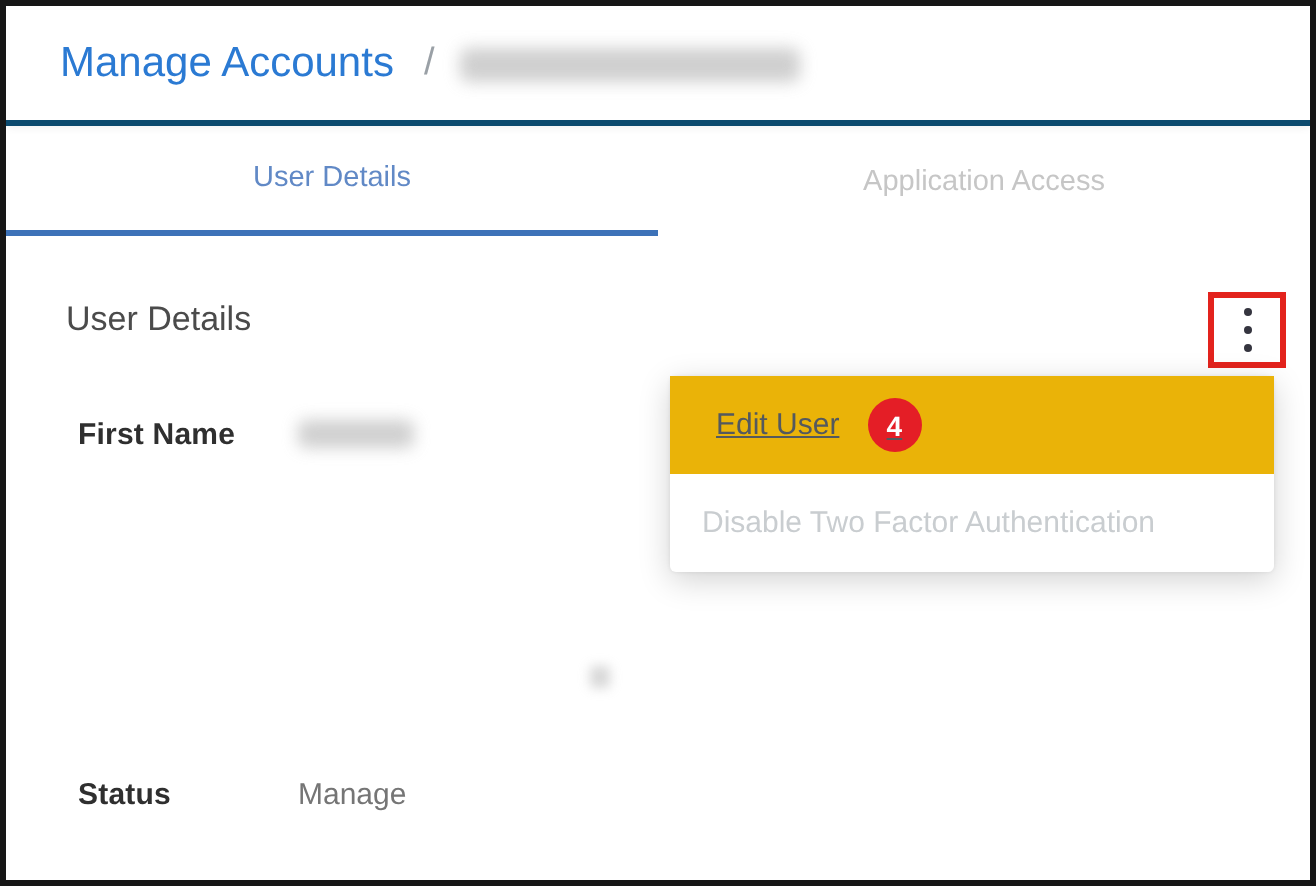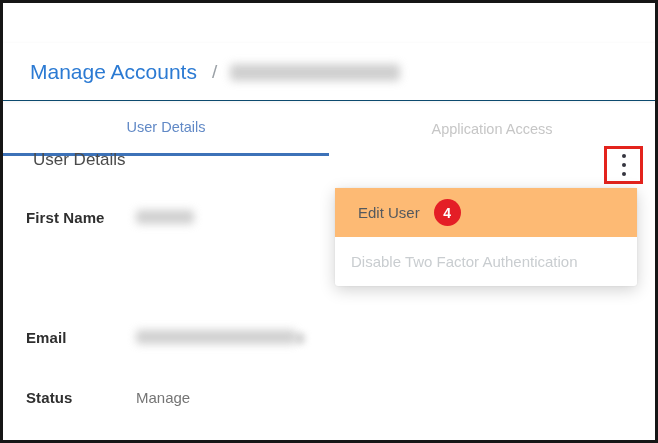--- a/index.html
+++ b/index.html
@@ -3,53 +3,53 @@
 <meta charset="utf-8">
 <style>
   html,body { margin:0; padding:0; background:#f6f6f6; }
   .frame {
     position:relative; width:658px; height:443px; box-sizing:border-box;
     border:3px solid #161616; background:#ffffff; overflow:hidden;
     font-family:"Liberation Sans", sans-serif;
   }
   
   .header { height:57px; display:flex; align-items:center; padding-left:27px;
-    border-bottom:1px solid #0c4a6e; box-shadow:0 1px 4px rgba(0,0,0,.06);margin-top:40px; }
+    border-bottom:3px solid #0c4a6e; box-shadow:0 1px 4px rgba(0,0,0,.06); }
   .breadcrumb { display:flex; align-items:center; }
   .crumb-root { color:#2b7ad3; font-size:21px; cursor:pointer; }
   .crumb-sep { color:#9aa0a6; font-size:19px; margin:0 13px 0 15px; }
   .blur-block { background:#bdbdbd; border-radius:4px; filter:blur(4px); opacity:.72; }
   .crumb-name { width:170px; height:17px; margin-top:2px; }
   
   .tabs { display:flex; height:55px; }
   .tab { flex:1; display:flex; align-items:center; justify-content:center;
     font-size:14.5px; color:#c6c6c6; cursor:pointer; box-sizing:border-box; }
   .tab.active { color:#6189c6; border-bottom:3px solid #3d72b8; }
   
   .section-title { position:absolute; left:30px; top:147px; font-size:17px; color:#4b4b4b; }
   .kebab-button { position:absolute; left:601px; top:143px; width:39px; height:38px;
     box-sizing:border-box; border:3px solid #e3231d; background:#fff; cursor:pointer;
     display:flex; align-items:center; justify-content:center; padding:0; }
   .kebab-icon { display:flex; flex-direction:column; gap:5px; }
   .kebab-icon .dot { width:4px; height:4px; border-radius:50%; background:#35353f; }
   
-  .field-row { position:absolute; left:23px; display:flex; align-items:center; height:18px; }
+  .field-row { position:absolute; left:36px; display:flex; align-items:center; height:18px; }
   .field-label { font-size:15px; font-weight:700; color:#2f2f2f; width:110px; letter-spacing:.1px; }
   .field-value { font-size:15px; color:#757575; }
   .val-first { width:58px; height:14px; }
   .val-last  { width:48px; height:14px; }
   .val-email { width:160px; height:14px; }
   .email-tail { position:absolute; left:292px; top:330px; width:10px; height:11px;
     background:#bdbdbd; filter:blur(3px); opacity:.6; border-radius:2px; }
   
   .menu { position:absolute; left:332px; top:185px; width:302px; background:#fff;
     border-radius:3px; box-shadow:0 4px 16px rgba(0,0,0,.18), 0 0 2px rgba(0,0,0,.08); z-index:5; }
   .menu-item { height:49px; display:flex; align-items:center; padding-left:23px;
     font-size:15px; color:#54595e; cursor:pointer; }
-  .menu-item.highlighted { background:#fdba74; }
+  .menu-item.highlighted { background:#eab308;text-decoration:underline; }
   .menu-item.disabled { color:#c9cdd0; cursor:default;padding-left:16px; }
   .step-badge { width:27px; height:27px; border-radius:50%; background:#e41e26;
     color:#fff; font-size:14px; font-weight:700; display:flex; align-items:center;
     justify-content:center; margin-left:14px; }
 </style>
 </head>
 <body>
 
 <div class="frame">
 
@@ -79,24 +79,20 @@
         <span class="dot"></span>
     </span>
   </button>
 
   <div class="field-row" style="top:205px;">
     <span class="field-label">First Name</span>
     <span class="blur-block val-first"></span>
   </div>
 
 
-  <div class="field-row" style="top:325px;">
-    <span class="field-label">Email</span>
-    <span class="blur-block val-email"></span>
-  </div>
   <span class="email-tail"></span>
 
   <div class="field-row" style="top:385px;">
     <span class="field-label">Status</span>
     <span class="field-value">Manage</span>
   </div>
 
   <div class="menu" role="menu">
     <div class="menu-item highlighted" role="menuitem">
       <span>Edit User</span>

